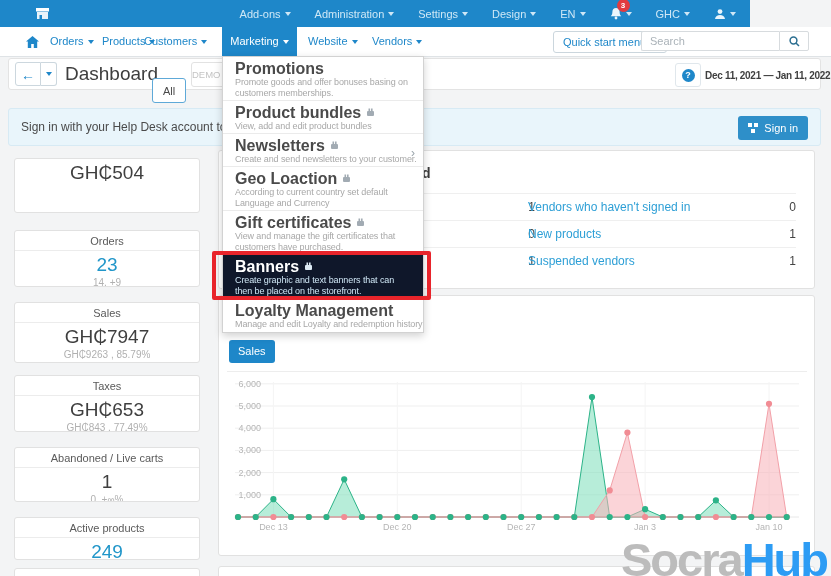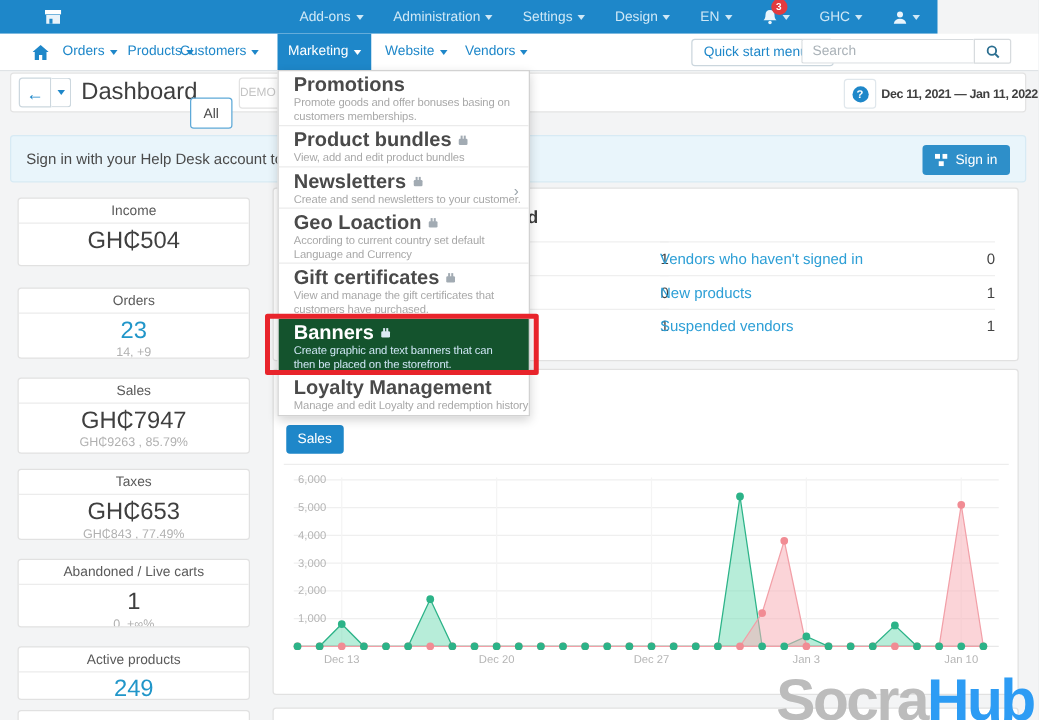--- a/index.html
+++ b/index.html
@@ -88,21 +88,21 @@
   .sliver-right{left:218px;top:566px;width:597px;height:14px;}
   
   .dropdown{position:absolute;left:222px;top:56px;width:202px;background:#fff;border:1px solid #d2d2d2;
     box-shadow:0 3px 8px rgba(0,0,0,0.18);z-index:50;box-sizing:border-box;}
   .mi{position:relative;padding:5px 12px;border-bottom:1px solid #ebebeb;cursor:pointer;box-sizing:border-box;overflow:hidden;}
   .mi:last-child{border-bottom:none;}
   .mi-1{height:33px;} .mi-2{height:44px;}
   .mi-title{font-size:16px;line-height:13px;font-weight:bold;color:#4a4a4a;display:flex;align-items:center;gap:5px;}
   .mi-desc{font-size:9px;line-height:10.5px;color:#a8a8a8;margin-top:2px;letter-spacing:-0.1px;}
   .mi-desc.oneline{white-space:nowrap;}
-  .mi.highlight{background:#14532d;border-bottom:none;}
+  .mi.highlight{background:#0f172a;border-bottom:none;}
   .mi.highlight .mi-title{color:#fff;}
   .mi.highlight .mi-desc{color:#cfe6f5;}
   .mi-chevron{position:absolute;right:8px;top:12px;color:#9aa4ab;font-size:12px;}
   
   .red-box{position:absolute;left:212px;top:251px;width:219px;height:49px;border:4px solid #e8242b;border-radius:2px;
     z-index:60;box-sizing:border-box;pointer-events:none;}
   
   .watermark{position:absolute;right:4px;bottom:-7px;font-size:47px;font-weight:bold;letter-spacing:-2px;z-index:40;
     line-height:1;}
   .wm-gray{color:#bcbcbc;} .wm-blue{color:#2d9cf4;}
@@ -233,21 +233,20 @@
       <svg width="10" height="10" viewBox="0 0 10 10">
           <rect x="0" y="0" width="4" height="4" fill="#fff"></rect>
           <rect x="6" y="0" width="4" height="4" fill="#fff"></rect>
           <rect x="3" y="6" width="4" height="4" fill="#fff"></rect>
         </svg>
       <span>Sign in</span>
     </span>
   </div>
 
   <div class="stat-card" style="top:158px;height:55px;">
-    <div class="stat-head">Income</div>
     <div class="stat-value">GH₵504</div>
   </div>
   <div class="stat-card" style="top:230px;height:57px;">
     <div class="stat-head">Orders</div>
     <div class="stat-value blue">23</div>
     <div class="stat-sub">14, +9</div>
   </div>
   <div class="stat-card" style="top:302px;height:61px;">
     <div class="stat-head">Sales</div>
     <div class="stat-value">GH₵7947</div>

